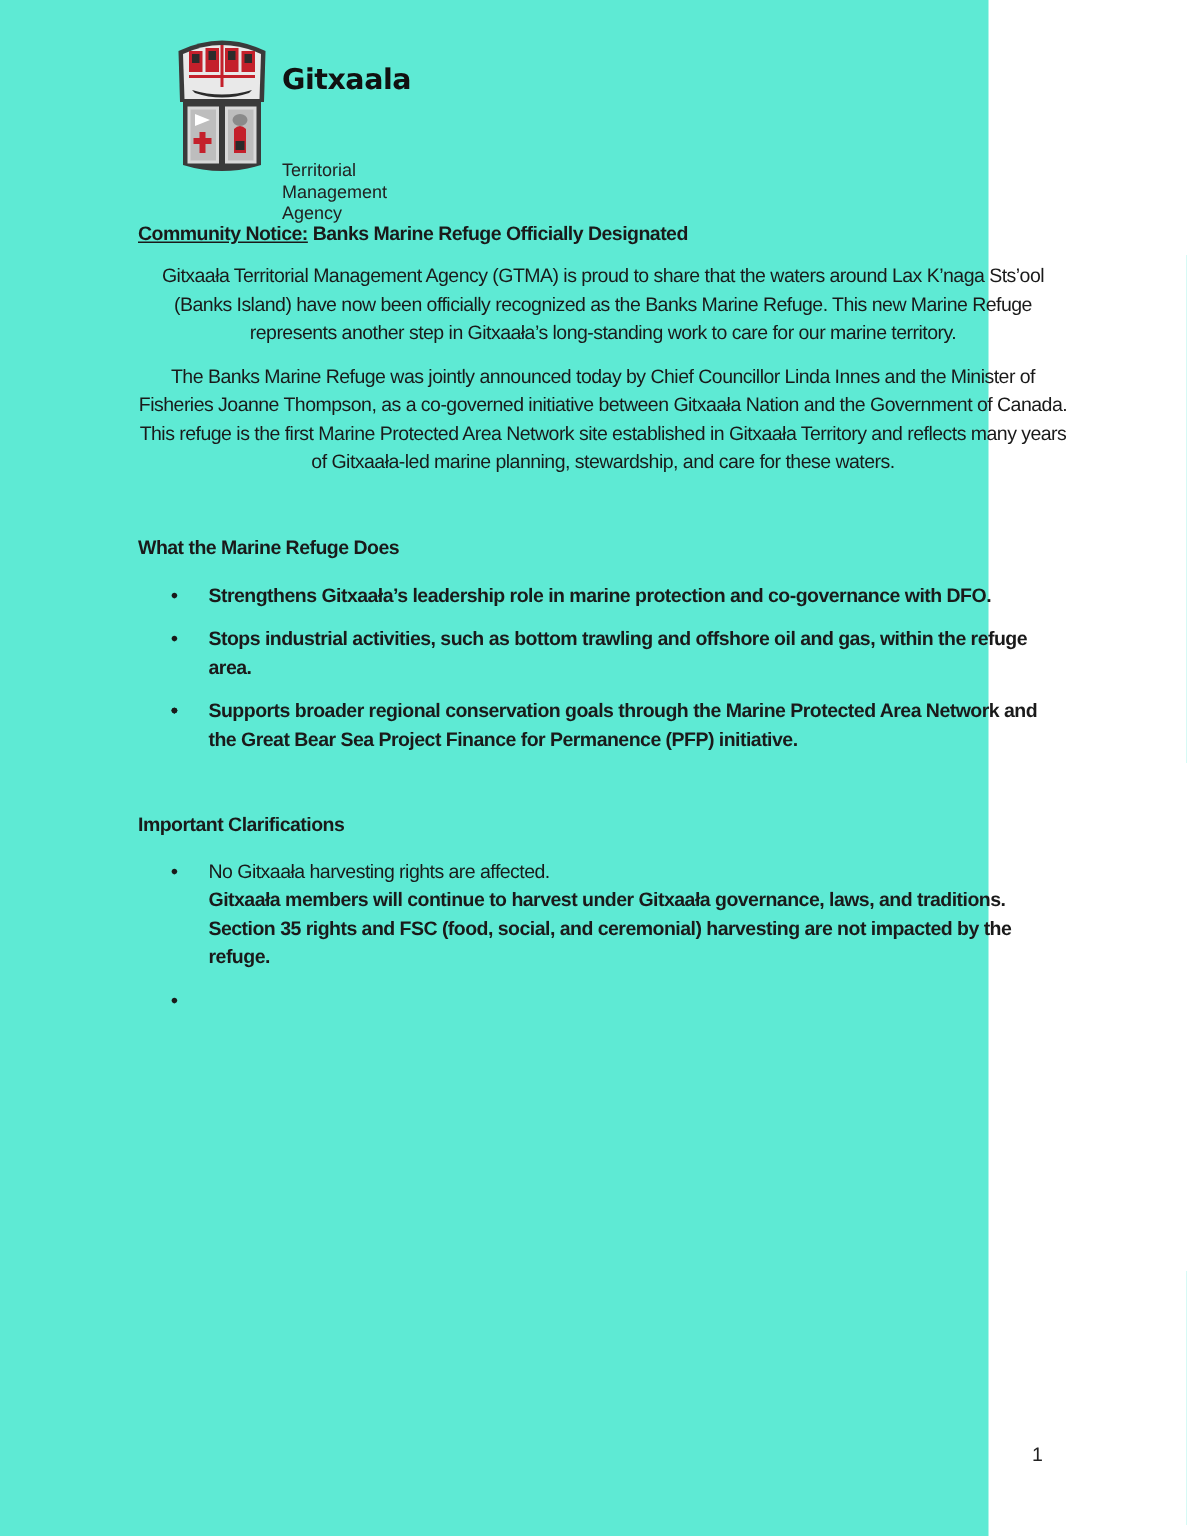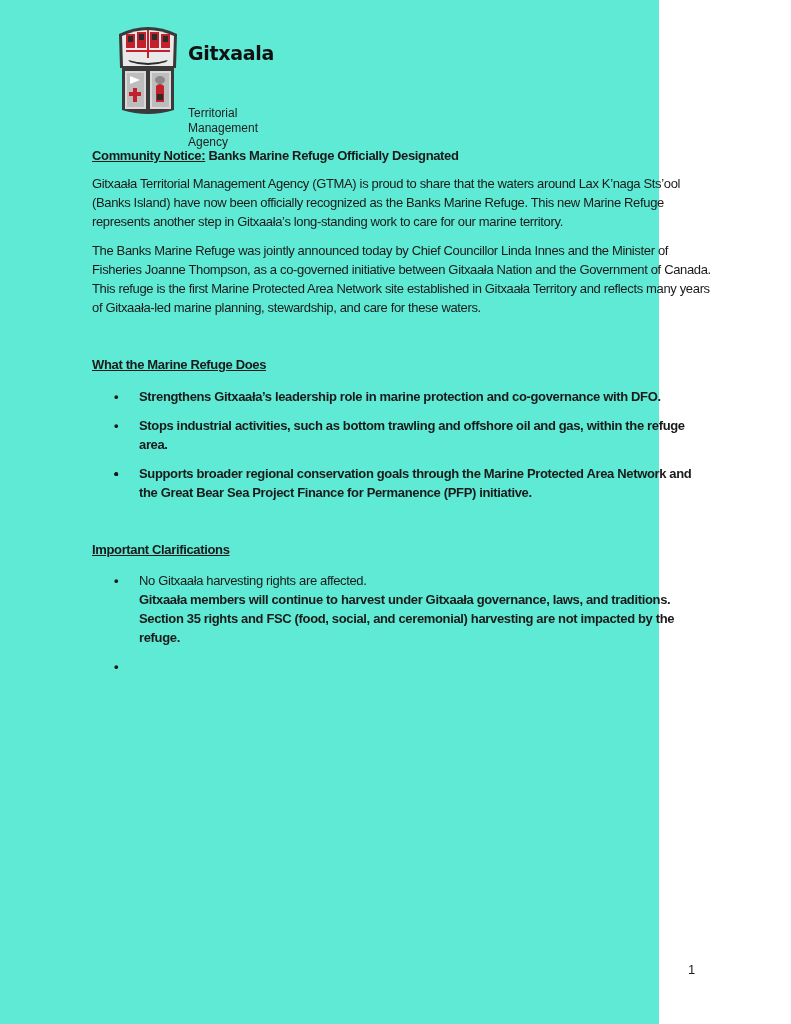--- a/index.html
+++ b/index.html
@@ -60,24 +60,24 @@
       letter-spacing: -0.35px;
     }
     .title {
       font-weight: bold;
       margin: 0 0 9px 0;
       font-size: 13px;
     }
     .title .u { text-decoration: underline; }
     p.para {
       margin: 0 0 10px 0;
+      text-align: center;
     }
     .section-heading {
       font-weight: bold;
-      text-decoration: underline;
       margin: 0;
     }
     ul.bullets {
       list-style: none;
       margin: 0;
       padding: 0;
     }
     ul.bullets li {
       position: relative;
       padding-left: 47px;

